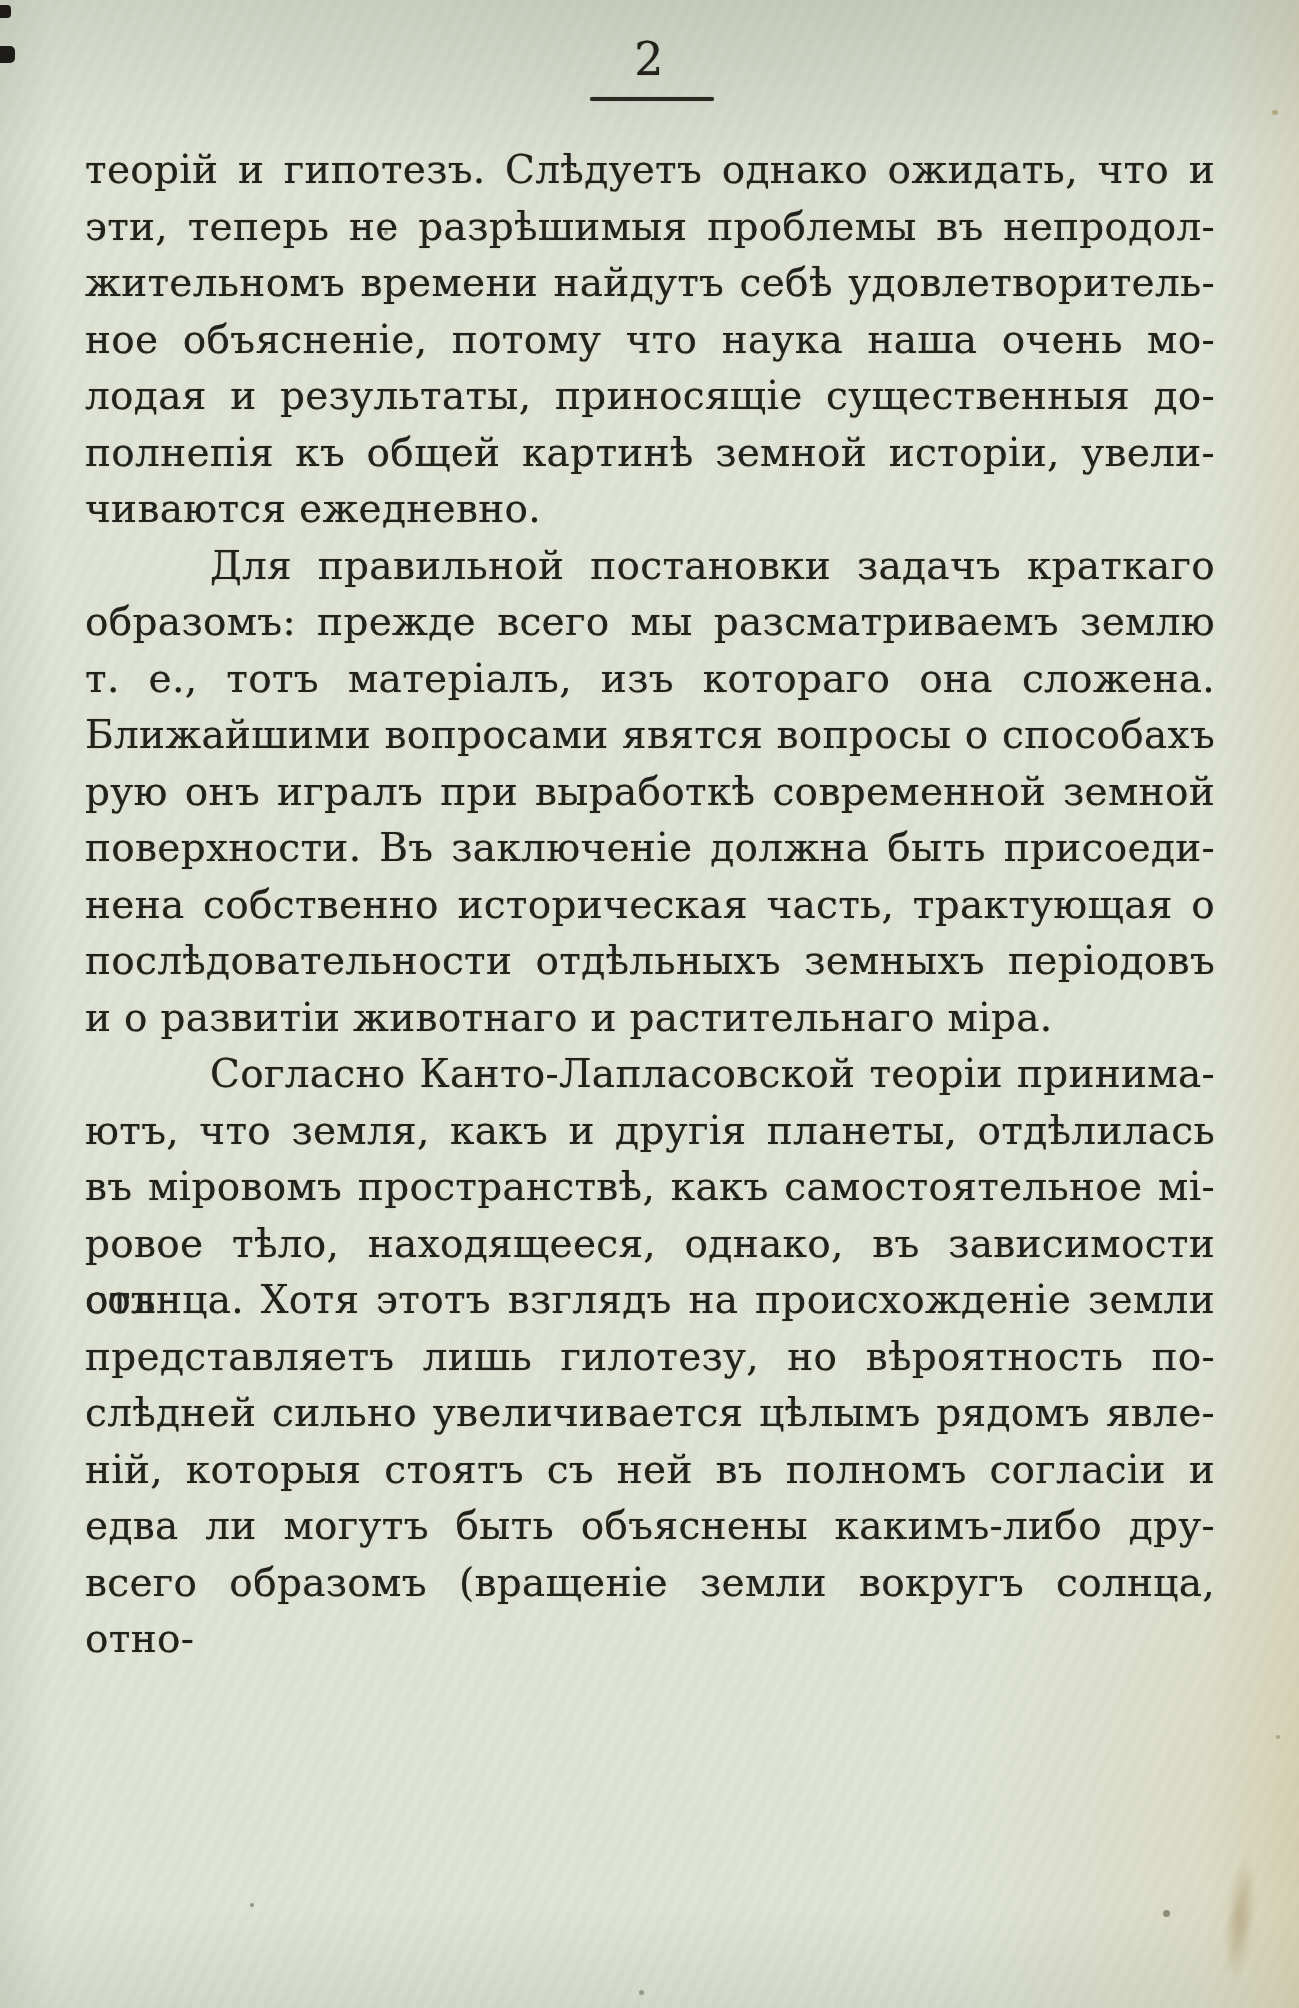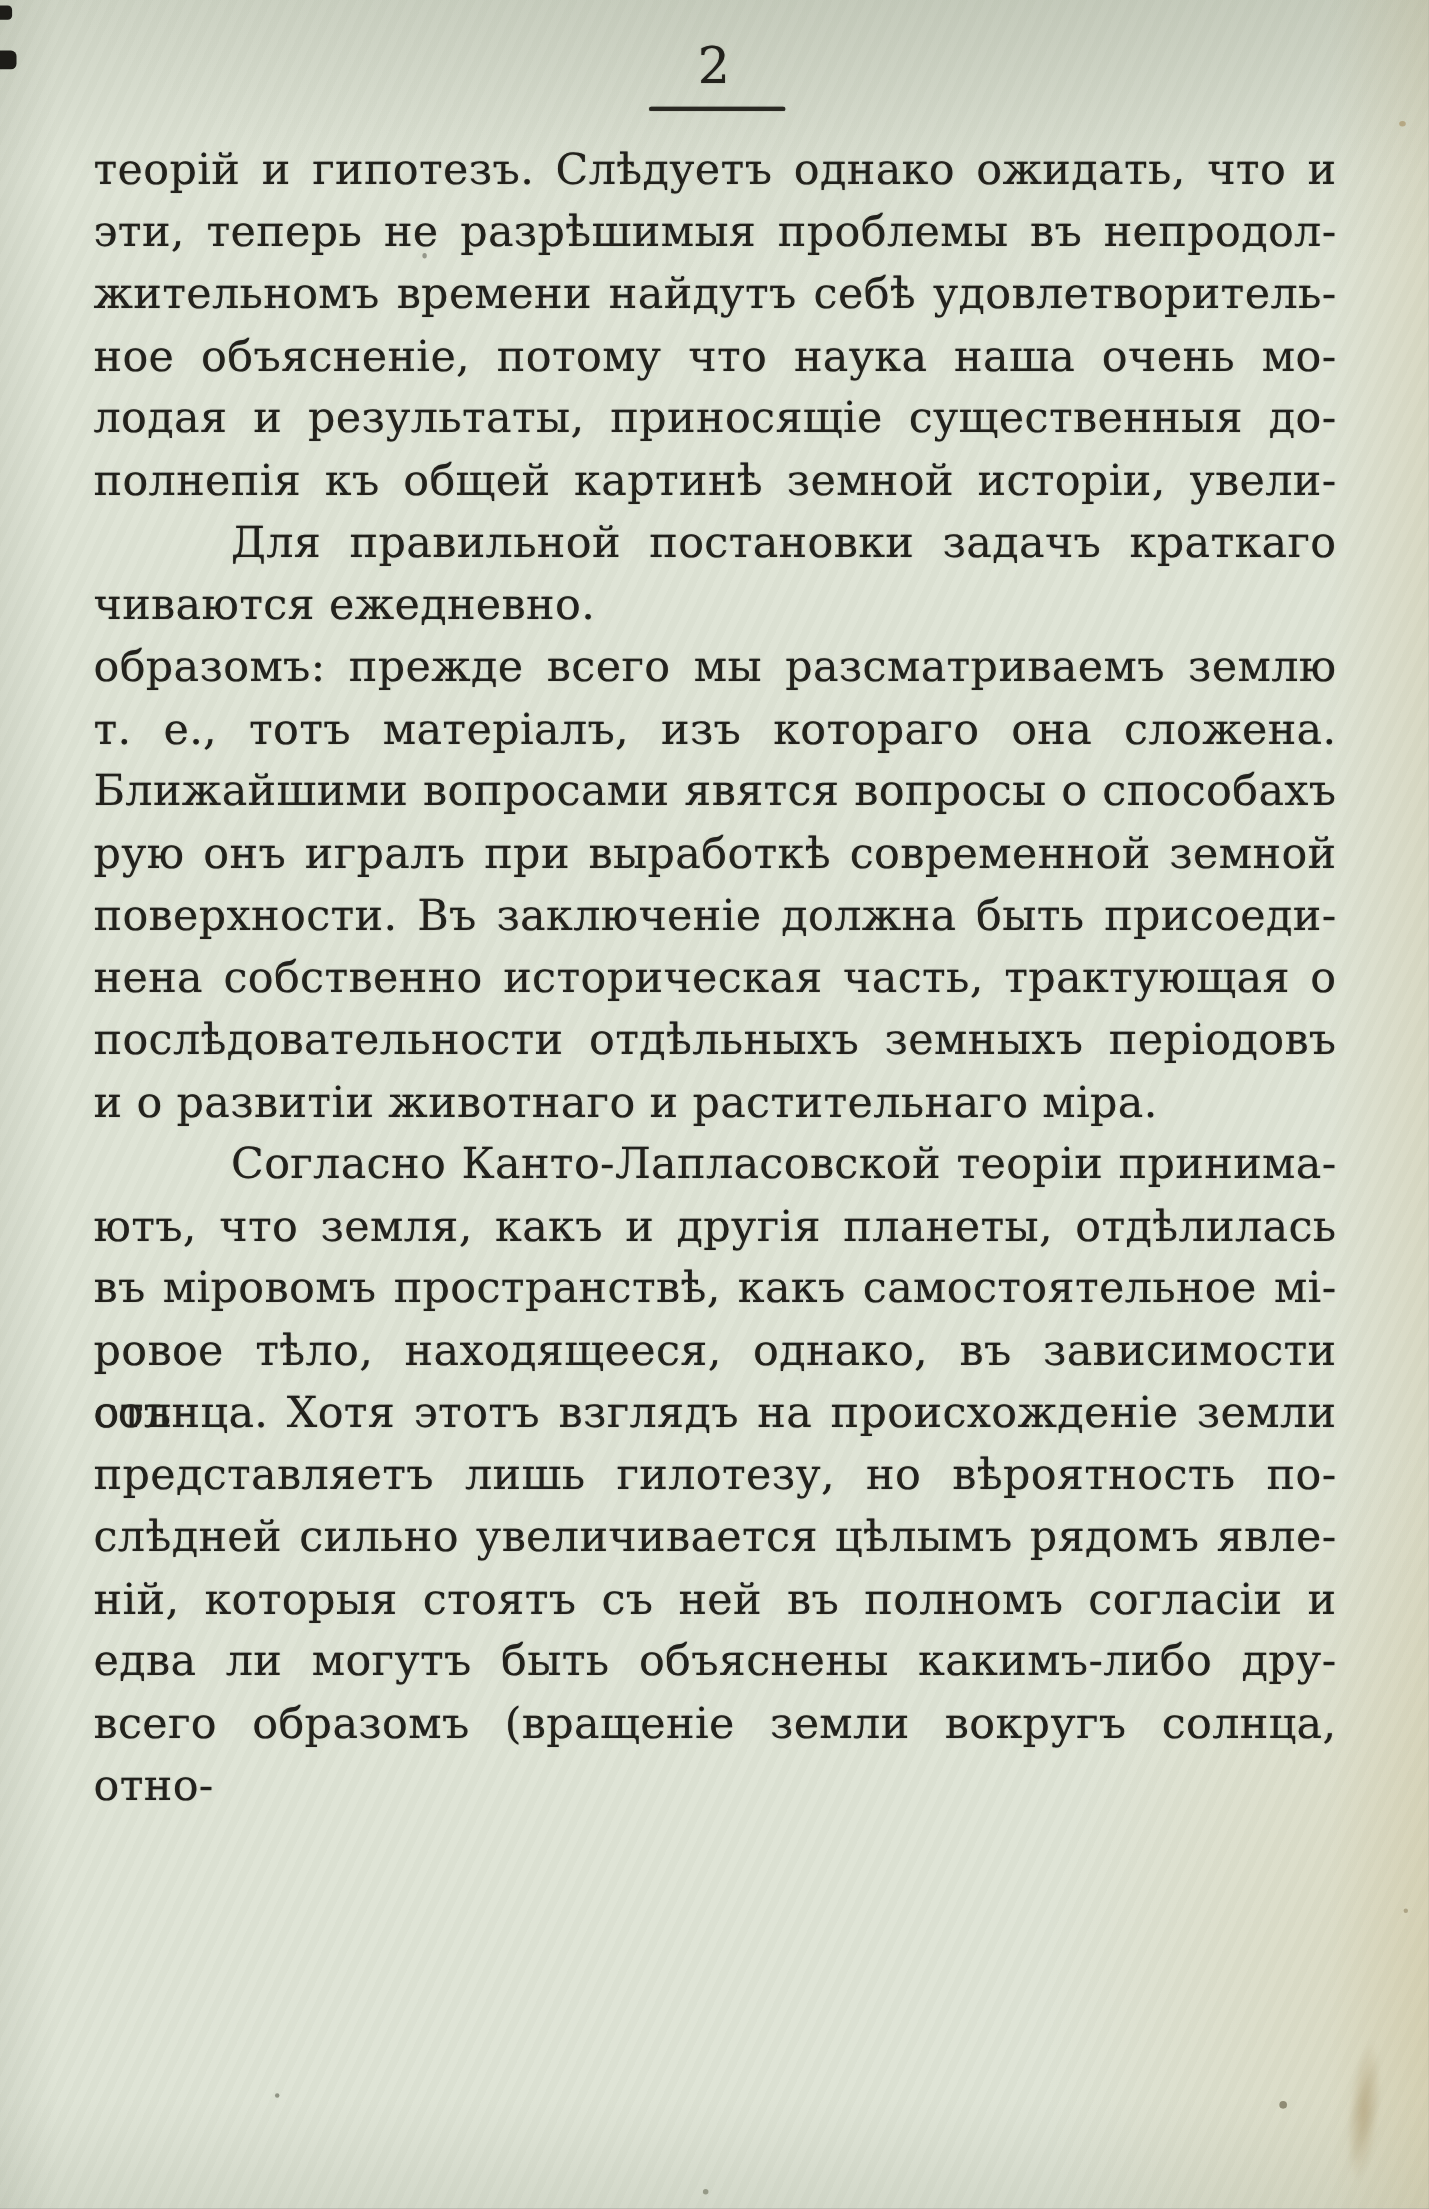--- a/index.html
+++ b/index.html
@@ -34,21 +34,21 @@
     top: 97px;
     left: 590px;
     width: 124px;
     height: 4px;
     background: #2a2923;
     border-radius: 2px;
     box-shadow: 0 0 1px rgba(34,33,28,0.6);
   }
   .text-block {
     position: absolute;
-    top: 127px;
+    top: 142px;
     left: 85px;
     width: 1130px;
   }
   .line {
     height: 56.5px;
     line-height: 56.5px;
     font-size: 39px;
     letter-spacing: 0.3px;
     white-space: normal;
     text-align: justify;
@@ -90,22 +90,22 @@
 
   <div class="page-number-rule"></div>
 
   <main class="text-block" id="text-block">
       <div class="line">теорій и гипотезъ. Слѣдуетъ однако ожидать, что и</div>
       <div class="line">эти, теперь не разрѣшимыя проблемы въ непродол-</div>
       <div class="line">жительномъ времени найдутъ себѣ удовлетворитель-</div>
       <div class="line">ное объясненіе, потому что наука наша очень мо-</div>
       <div class="line">лодая и результаты, приносящіе существенныя до-</div>
       <div class="line">полнепія къ общей картинѣ земной исторіи, увели-</div>
+      <div class="line para-end">чиваются ежедневно.</div>
       <div class="line indent">Для правильной постановки задачъ краткаго</div>
-      <div class="line para-end">чиваются ежедневно.</div>
       <div class="line">образомъ: прежде всего мы разсматриваемъ землю</div>
       <div class="line">т. е., тотъ матеріалъ, изъ котораго она сложена.</div>
       <div class="line">Ближайшими вопросами явятся вопросы о способахъ</div>
       <div class="line">рую онъ игралъ при выработкѣ современной земной</div>
       <div class="line">поверхности. Въ заключеніе должна быть присоеди-</div>
       <div class="line">нена собственно историческая часть, трактующая о</div>
       <div class="line">послѣдовательности отдѣльныхъ земныхъ періодовъ</div>
       <div class="line para-end">и о развитіи животнаго и растительнаго міра.</div>
       <div class="line indent">Согласно Канто-Лапласовской теоріи принима-</div>
       <div class="line">ютъ, что земля, какъ и другія планеты, отдѣлилась</div>

